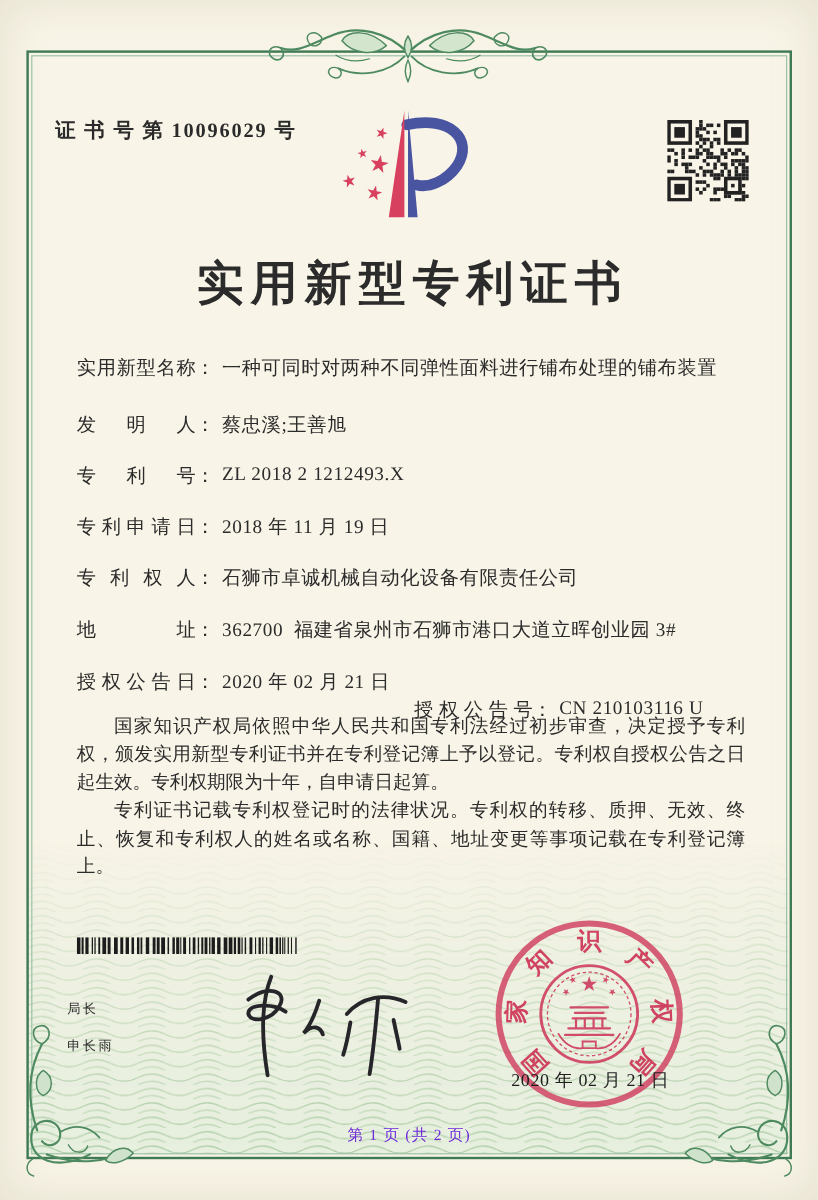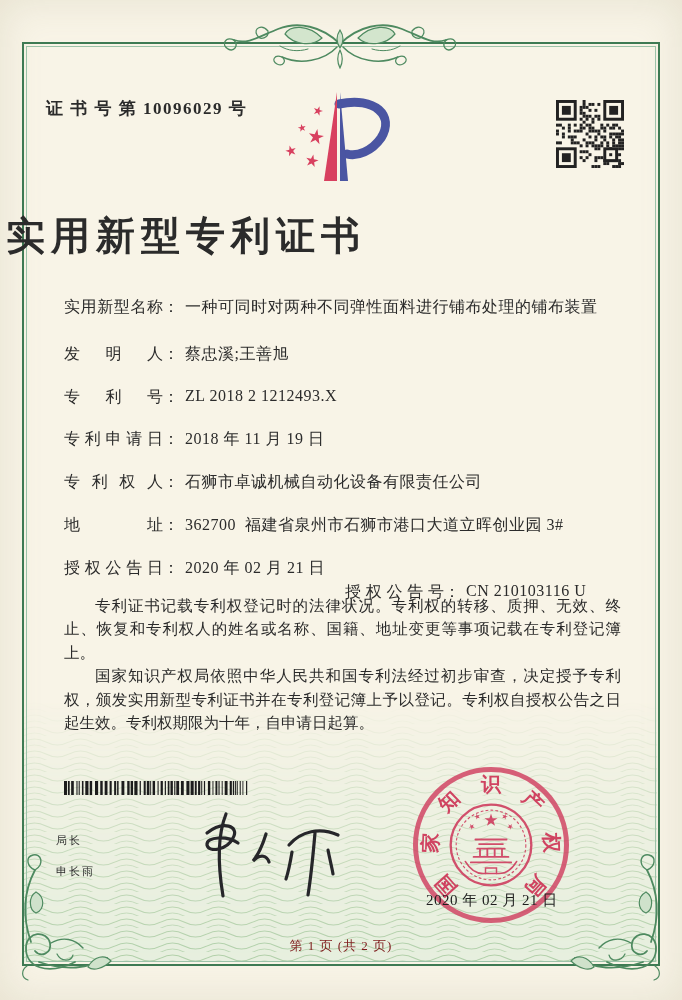--- a/index.html
+++ b/index.html
@@ -4,32 +4,32 @@
 <style>
   html,body{margin:0;padding:0;background:#efece0;}
   .page{position:relative;width:682px;height:1000px;background:#f8f4e7;overflow:hidden;
         font-family:"Liberation Serif","DejaVu Serif",serif;color:#2b2b2b;
         box-shadow:inset 0 0 40px rgba(170,160,125,.22);}
   
   .frame{position:absolute;left:22px;top:42px;width:634px;height:920px;border:2px solid #3e7a53;}
   .frame-inner{position:absolute;inset:2px;border:1px solid #9cc3a8;}
   
   .certno{position:absolute;left:46px;top:97px;font-size:17px;letter-spacing:1.5px;font-weight:bold;}
-  .title{position:absolute;left:0;top:209px;width:100%;text-align:left;font-size:39px;
+  .title{position:absolute;left:0;top:209px;width:100%;text-align:center;font-size:39px;
          font-weight:600;letter-spacing:6px;padding-left:6px;box-sizing:border-box;}
   .field-row{position:absolute;left:64px;font-size:16px;white-space:nowrap;}
   .flabel{display:inline-block;width:99px;text-align:justify;text-align-last:justify;vertical-align:top;}
   .fcolon{display:inline-block;vertical-align:top;}
   .fvalue{display:inline-block;margin-left:6px;white-space:pre-wrap;vertical-align:top;letter-spacing:.5px;}
   .field2{position:absolute;left:281px;top:0;margin-top:24px;}
   .body-text{position:absolute;left:64px;top:594px;width:557px;font-size:15.5px;line-height:23.4px;
              text-align:justify;}
   .body-text p{margin:0;text-indent:2em;}
   .officer{position:absolute;left:56px;font-size:11px;letter-spacing:2px;}
-  .footer{position:absolute;left:0;top:937px;width:100%;text-align:center;font-size:13px;letter-spacing:1px;color:#7f1d1d;}
+  .footer{position:absolute;left:0;top:937px;width:100%;text-align:center;font-size:13px;letter-spacing:1px;color:#6d28d9;}
   
   .seal{position:absolute;left:413px;top:767px;width:156px;height:156px;z-index:4;}
   .seal-ring{position:absolute;inset:0;border:5px solid rgba(208,62,95,.82);border-radius:50%;}
   .seal-chars span{position:absolute;left:50%;top:50%;width:26px;height:26px;margin:-13px;
       display:flex;align-items:center;justify-content:center;transform-origin:center;
       font-weight:700;font-size:20px;color:rgba(205,52,86,.92);}
   .emblem{position:absolute;left:50%;top:50%;width:88px;height:88px;margin:-44px;}
   .seal-date{position:absolute;left:426px;top:891px;font-size:15px;letter-spacing:.5px;color:#1e1e1e;z-index:6;}
   svg{display:block;}
 </style>
@@ -310,22 +310,22 @@
   <div class="field-row" style="top:558px;width:557px">
     <span>
       <span class="flabel">授权公告日</span><span class="fcolon">：</span><span class="fvalue">2020 年 02 月 21 日</span>
     </span>
     <span class="field2">
       <span class="flabel">授权公告号</span><span class="fcolon">：</span><span class="fvalue">CN 210103116 U</span>
     </span>
   </div>
 
   <div class="body-text">
+    <p>国家知识产权局依照中华人民共和国专利法经过初步审查，决定授予专利权，颁发实用新型专利证书并在专利登记簿上予以登记。专利权自授权公告之日起生效。专利权期限为十年，自申请日起算。</p>
     <p>专利证书记载专利权登记时的法律状况。专利权的转移、质押、无效、终止、恢复和专利权人的姓名或名称、国籍、地址变更等事项记载在专利登记簿上。</p>
-    <p>国家知识产权局依照中华人民共和国专利法经过初步审查，决定授予专利权，颁发实用新型专利证书并在专利登记簿上予以登记。专利权自授权公告之日起生效。专利权期限为十年，自申请日起算。</p>
   </div>
 
   <svg width="186" height="14" viewBox="0 0 186 14" style="position:absolute;left:64px;top:781px;">
       <rect x="0.00" y="0" width="3.05" height="14" fill="#1c1c1c"></rect>
       <rect x="3.97" y="0" width="1.74" height="14" fill="#1c1c1c"></rect>
       <rect x="7.15" y="0" width="2.65" height="14" fill="#1c1c1c"></rect>
       <rect x="12.44" y="0" width="1.07" height="14" fill="#1c1c1c"></rect>
       <rect x="14.67" y="0" width="1.07" height="14" fill="#1c1c1c"></rect>
       <rect x="17.92" y="0" width="1.56" height="14" fill="#1c1c1c"></rect>
       <rect x="21.30" y="0" width="3.16" height="14" fill="#1c1c1c"></rect>

